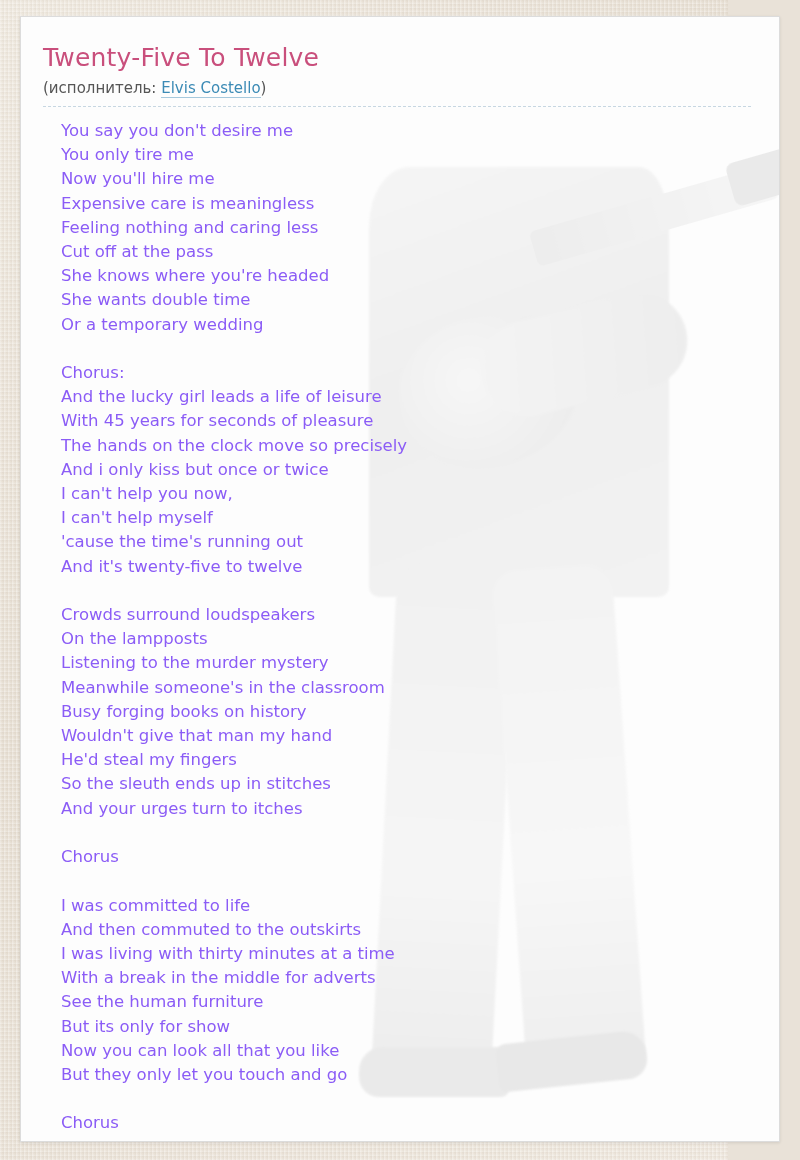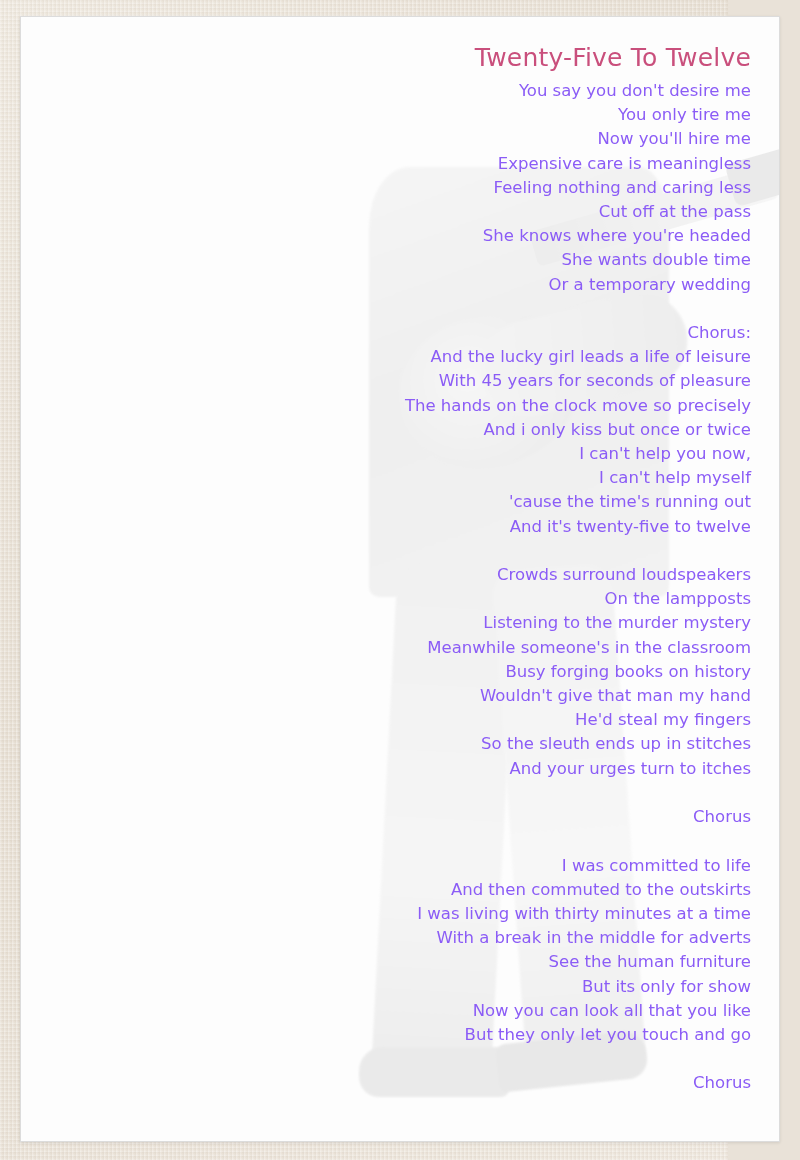--- a/index.html
+++ b/index.html
@@ -16,21 +16,20 @@
   
   .page-frame {
     position: absolute;
     left: 0; top: 0;
     width: 728px;
     height: 1160px;
     background:
       repeating-linear-gradient(90deg, rgba(255,255,255,0.35) 0px, rgba(255,255,255,0.0) 2px, rgba(180,165,150,0.10) 4px),
       repeating-linear-gradient(0deg, rgba(255,255,255,0.30) 0px, rgba(255,255,255,0.0) 2px, rgba(180,165,150,0.09) 4px),
       linear-gradient(135deg, #efe9df 0%, #e7dfd3 40%, #eee7dd 100%);
-    text-align: right;
   }
   .sheet {
     position: absolute;
     left: 20px;
     top: 16px;
     width: 758px;
     height: 1124px;
     background: #fdfdfd;
     border: 1px solid #dcdcdc;
     box-shadow: 0 1px 3px rgba(0,0,0,0.10);
@@ -191,20 +190,23 @@
       <div class="arm"></div>
       <div class="leg-l"></div>
       <div class="leg-r"></div>
       <div class="shoe-l"></div>
       <div class="shoe-r"></div>
     </div>
 
     <div class="content">
       <h1 class="song-title">Twenty-Five To Twelve</h1>
 
+      <div class="artist-line">
+        <span>(исполнитель: </span><a class="artist-link" href="#">Elvis Costello</a><span>)</span>
+      </div>
 
       <div class="lyrics">You say you don't desire me
 You only tire me
 Now you'll hire me
 Expensive care is meaningless
 Feeling nothing and caring less
 Cut off at the pass
 She knows where you're headed
 She wants double time
 Or a temporary wedding

